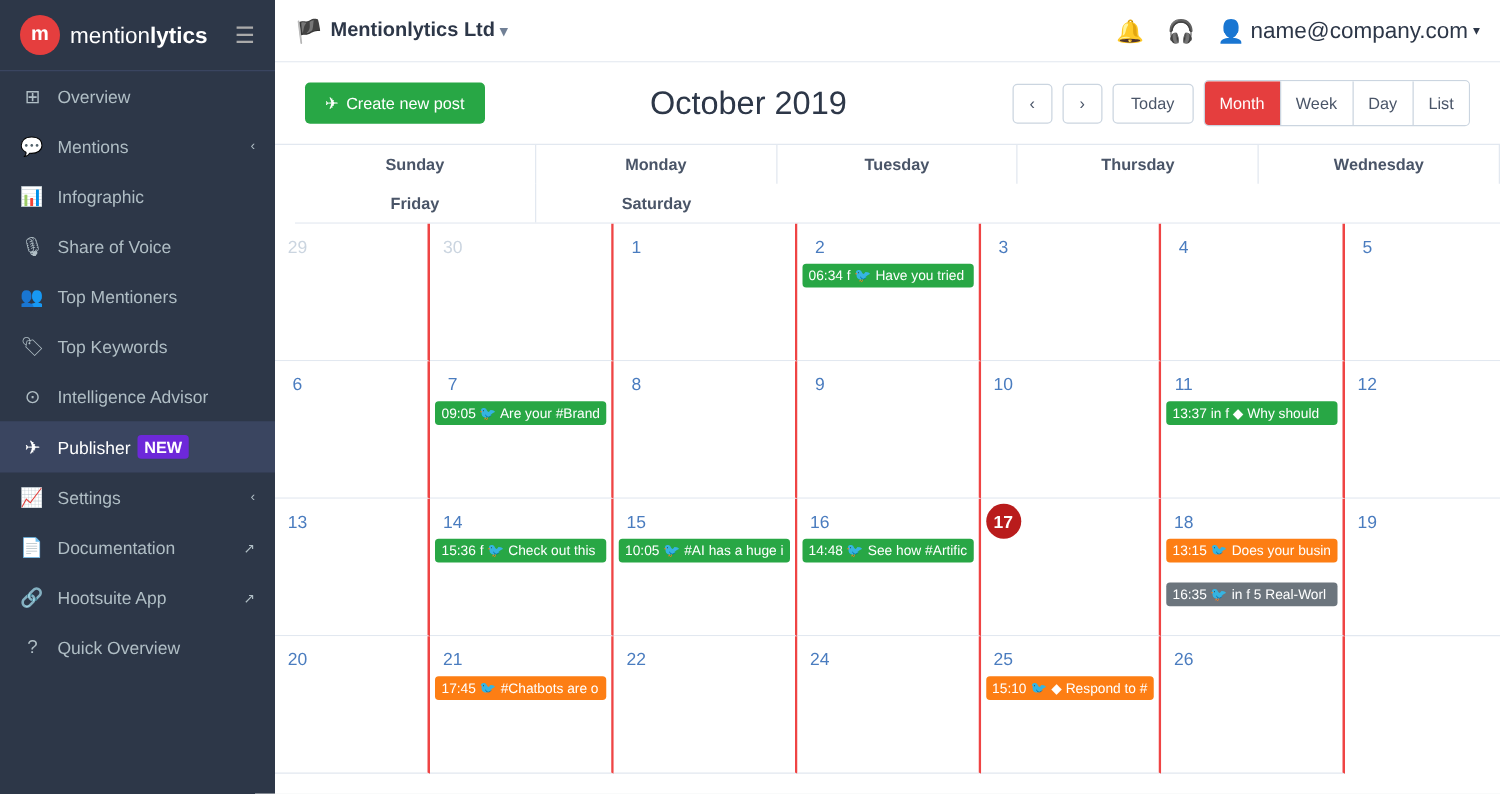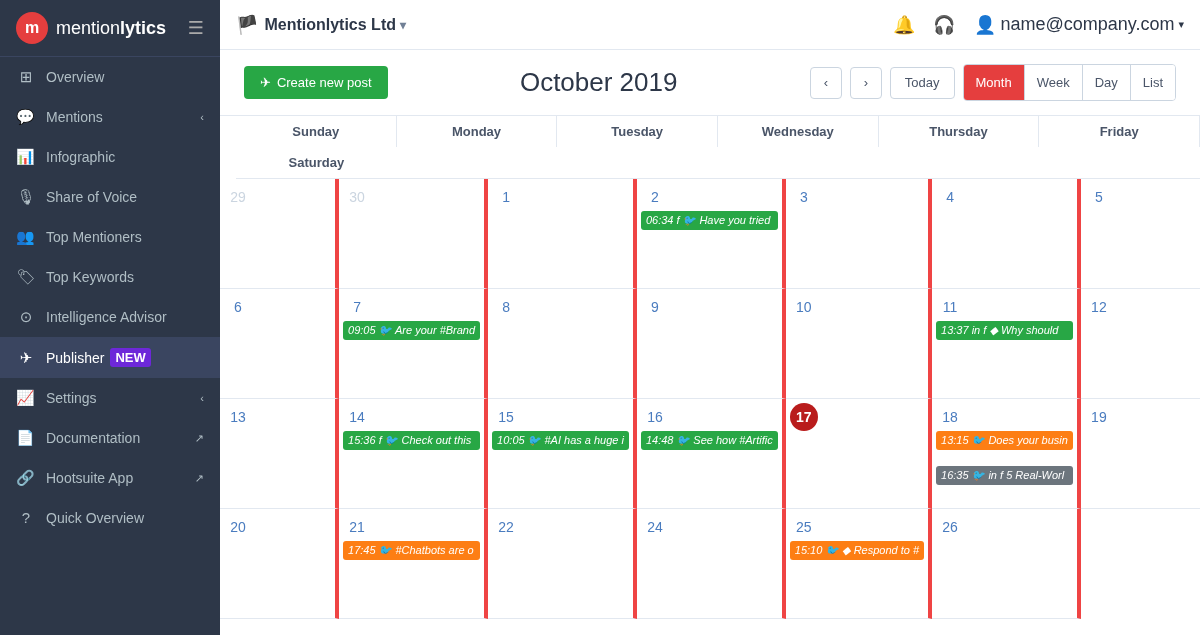--- a/index.html
+++ b/index.html
@@ -162,40 +162,40 @@
     .view-btn.active { background: #e53e3e; color: white; }
 
     
     #calendar {
       flex: 1;
       overflow-y: auto;
       background: white;
     }
     .cal-days-header {
       display: grid;
-      grid-template-columns: repeat(6, 1fr);
+      grid-template-columns: repeat(5, 1fr);
       background: white;
       border-bottom: 1px solid #e2e8f0;
       margin-left: 16px;
     }
     .cal-day-label {
       text-align: center;
       padding: 8px 0;
       font-size: 13px;
       font-weight: 600;
       color: #4a5568;
       border-right: 1px solid #e2e8f0;
     }
     .cal-day-label:last-child { border-right: none; }
     .cal-grid {
       display: grid;
       grid-template-columns: repeat(7, 1fr);
     }
     .cal-cell {
-      border-right: 4px solid #ef4444;
+      border-right: 2px solid #ef4444;
       border-bottom: 1px solid #e2e8f0;
       min-height: 110px;
       padding: 4px;
       vertical-align: top;
       background: white;
     }
     .cal-cell:nth-child(7n) { border-right: none; }
     .cal-cell-num {
       font-size: 14px;
       color: #a0aec0;
@@ -217,21 +217,20 @@
       display: block;
       font-size: 11px;
       padding: 3px 5px;
       border-radius: 3px;
       margin-bottom: 2px;
       color: white;
       overflow: hidden;
       white-space: nowrap;
       text-overflow: ellipsis;
       cursor: pointer;
-      font-style: italic;
     }
     .ev-green { background: #28a745; }
     .ev-orange { background: #fd7e14; }
     .ev-gray { background: #6c757d; margin-top: 16px; }
 
     .cal-cell.dimmed .cal-cell-num { color: #cbd5e0; }
   </style>
 </head>
 <body>
 
@@ -338,22 +337,22 @@
         </div>
     </div>
   </div>
 
   <div id="calendar">
     <div class="cal-days-header">
 
     <div class="cal-day-label">Sunday</div>
         <div class="cal-day-label">Monday</div>
         <div class="cal-day-label">Tuesday</div>
+        <div class="cal-day-label">Thursday</div>
         <div class="cal-day-label">Wednesday</div>
-        <div class="cal-day-label">Thursday</div>
         <div class="cal-day-label">Friday</div>
         <div class="cal-day-label">Saturday</div>
       </div>
     <div class="cal-grid">
 
     <div class="cal-cell dimmed"><span class="cal-cell-num">29</span></div>
         <div class="cal-cell dimmed"><span class="cal-cell-num">30</span></div>
         <div class="cal-cell"><span class="cal-cell-num current-month">1</span></div>
         <div class="cal-cell"><span class="cal-cell-num current-month">2</span><div class="cal-event ev-green">06:34 f 🐦 Have you tried</div></div>
         <div class="cal-cell"><span class="cal-cell-num current-month">3</span></div>

